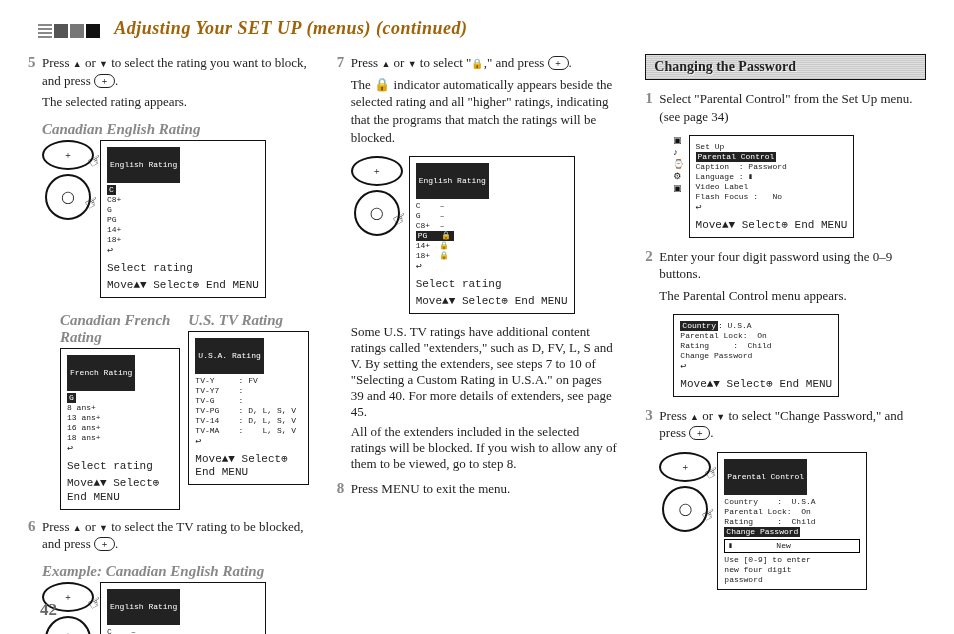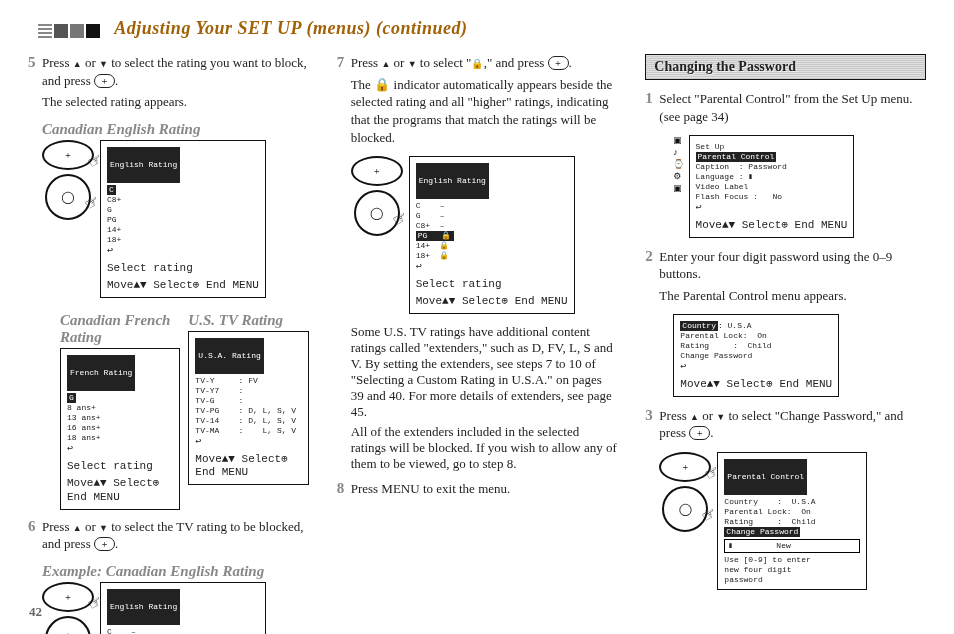--- a/index.html
+++ b/index.html
@@ -149,24 +149,24 @@
     padding:0 5px;
     line-height:12px;
     vertical-align:1px;
   }
   .arrow-up::before{content:"▲"; font-size:9px;}
   .arrow-dn::before{content:"▼"; font-size:9px;}
   .lock::before{content:"🔒"; font-size:10px;}
   .ret::before{content:"↩"; font-size:10px;}
   .pagenum {
     position:absolute;
-    left:29px;
+    left:40px;
     bottom:14px;
     font-weight:bold;
-    font-size:13px;
+    font-size:17px;
     color:#666;
     text-align:center;
   }
   .osd-col3 .osd { min-width: 150px; }
   .sideicons {
     display:flex;
     flex-direction:column;
     gap:2px;
     margin-right:4px;
     font-size:9px;

